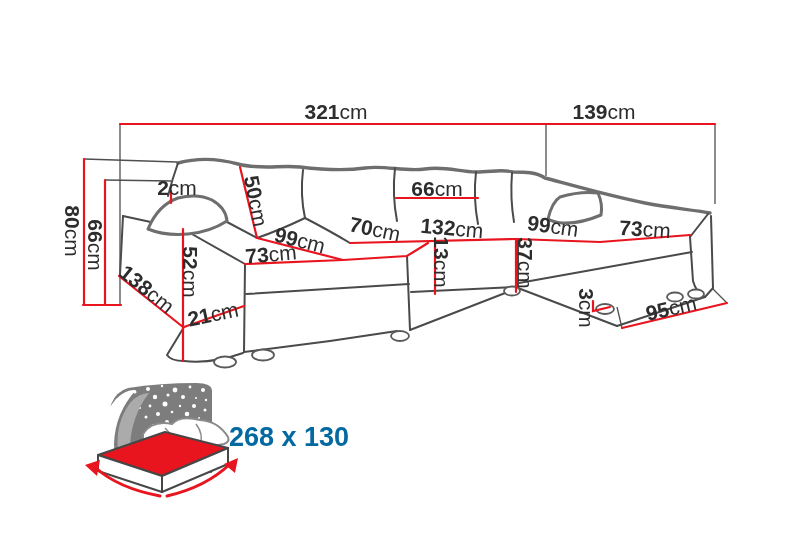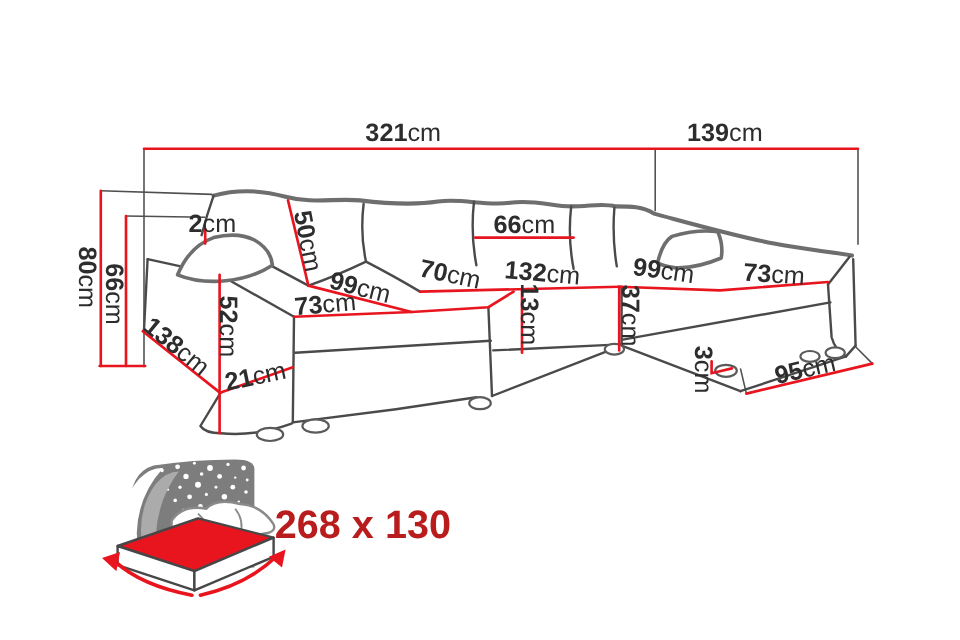--- a/index.html
+++ b/index.html
@@ -19,23 +19,23 @@
     font-size:21px;
     line-height:1;
     z-index:5;
   }
   .dim .n{font-weight:700;}
   .dim .u{font-weight:400;}
   .bed-label{
     position:absolute;
     transform:translate(0,-50%);
     white-space:nowrap;
-    color:#b91c1c;
+    color:#0369a1;
     font-weight:700;
-    font-size:33px;
+    font-size:27px;
     line-height:1;
     z-index:5;
   }
 </style>
 </head>
 <body>
 
 <div class="canvas">
 
   <svg width="800" height="533" viewBox="0 0 800 533">

